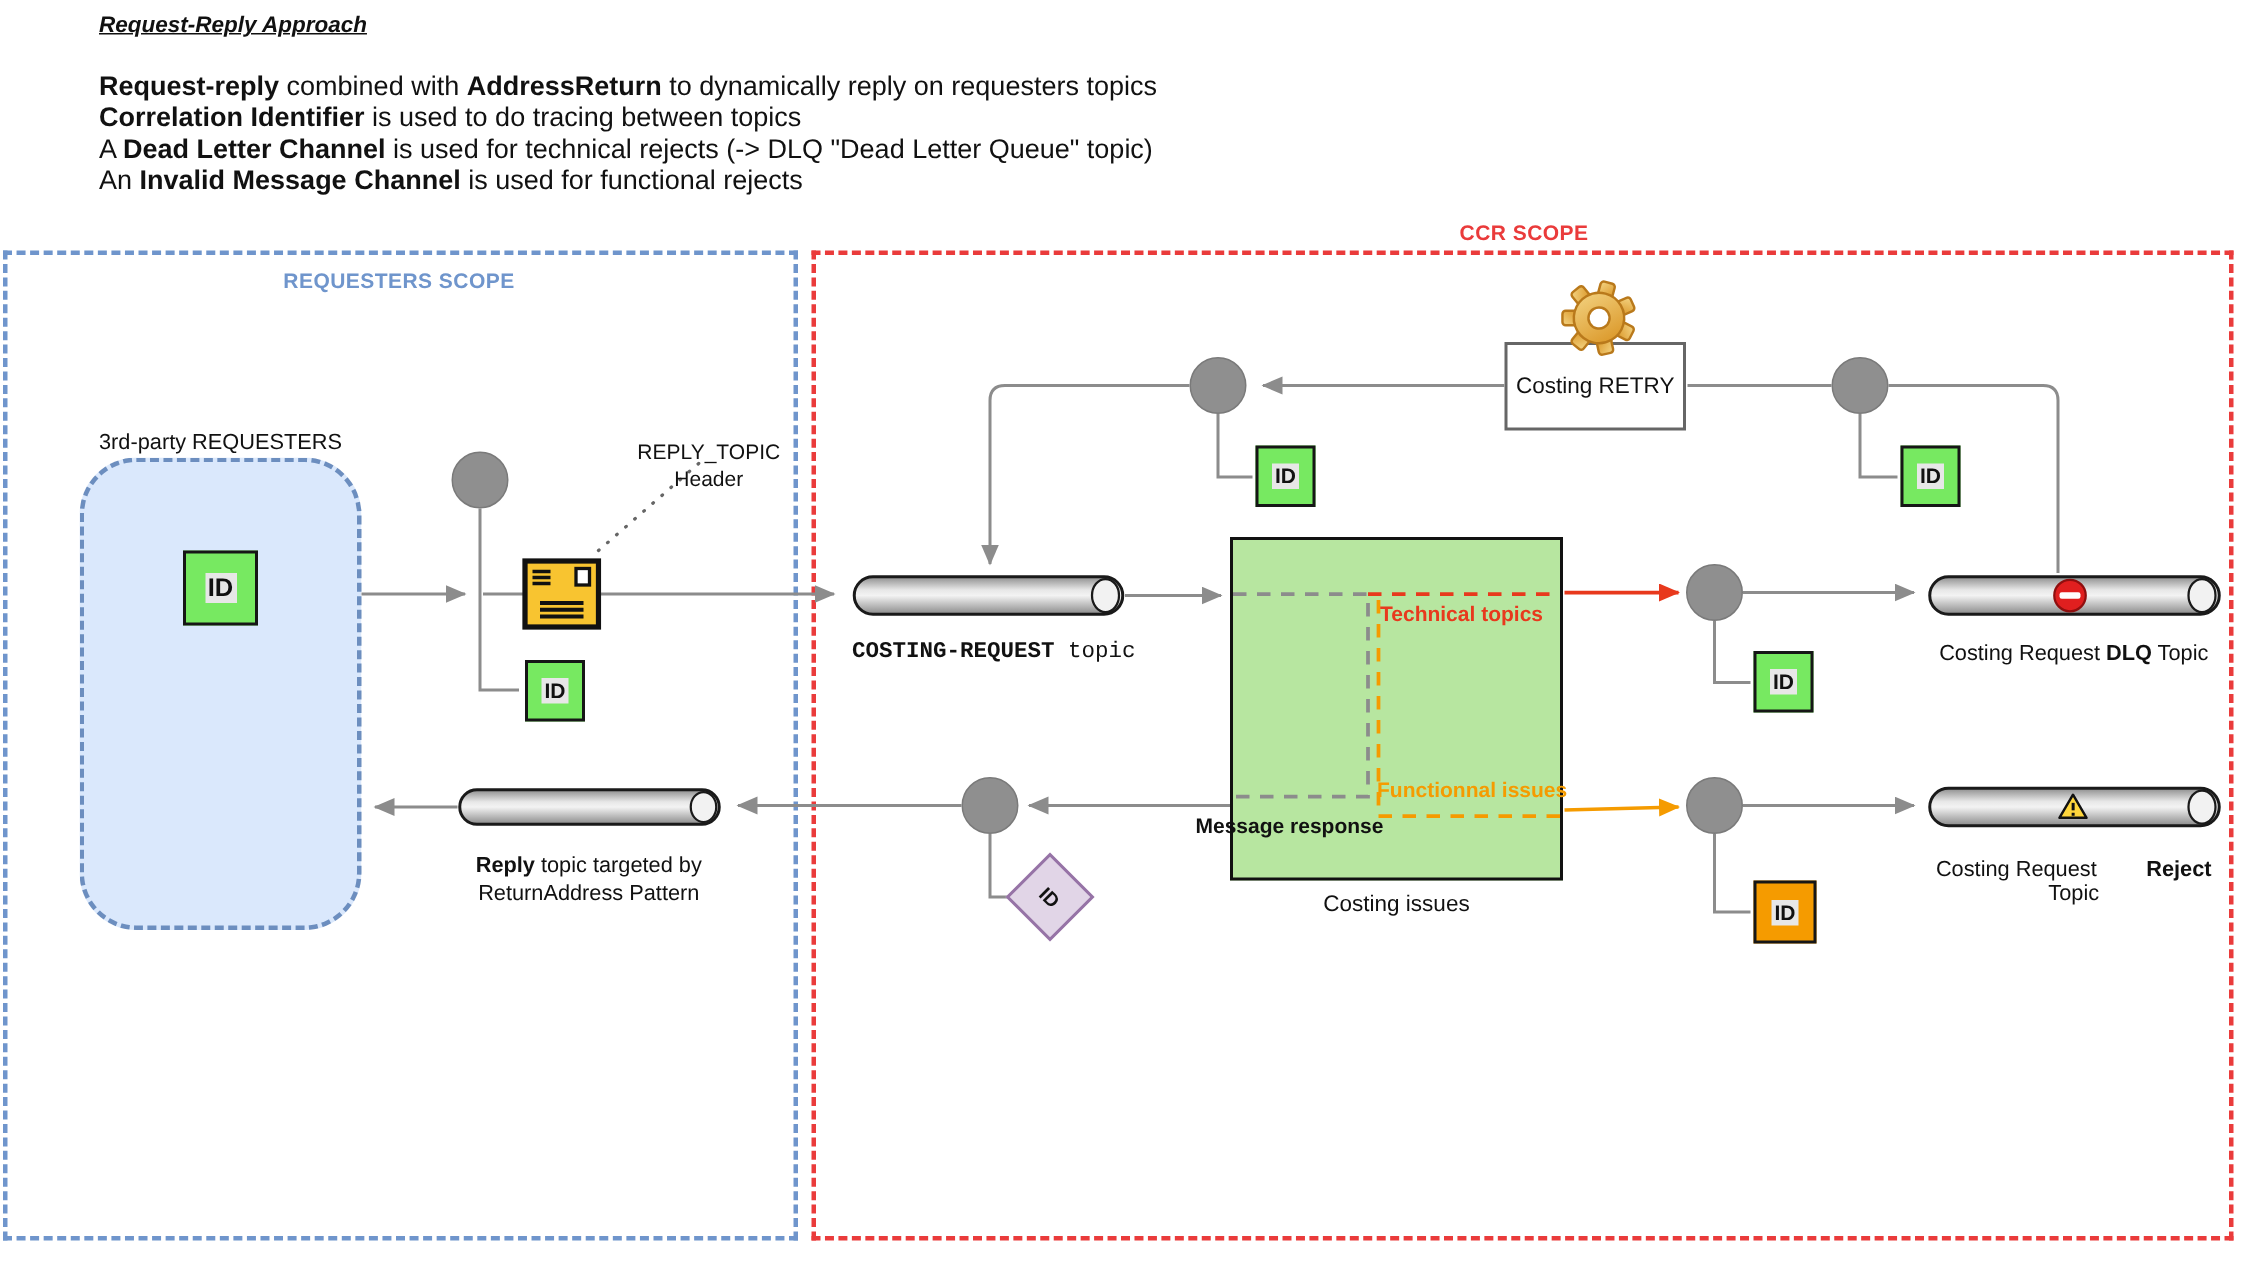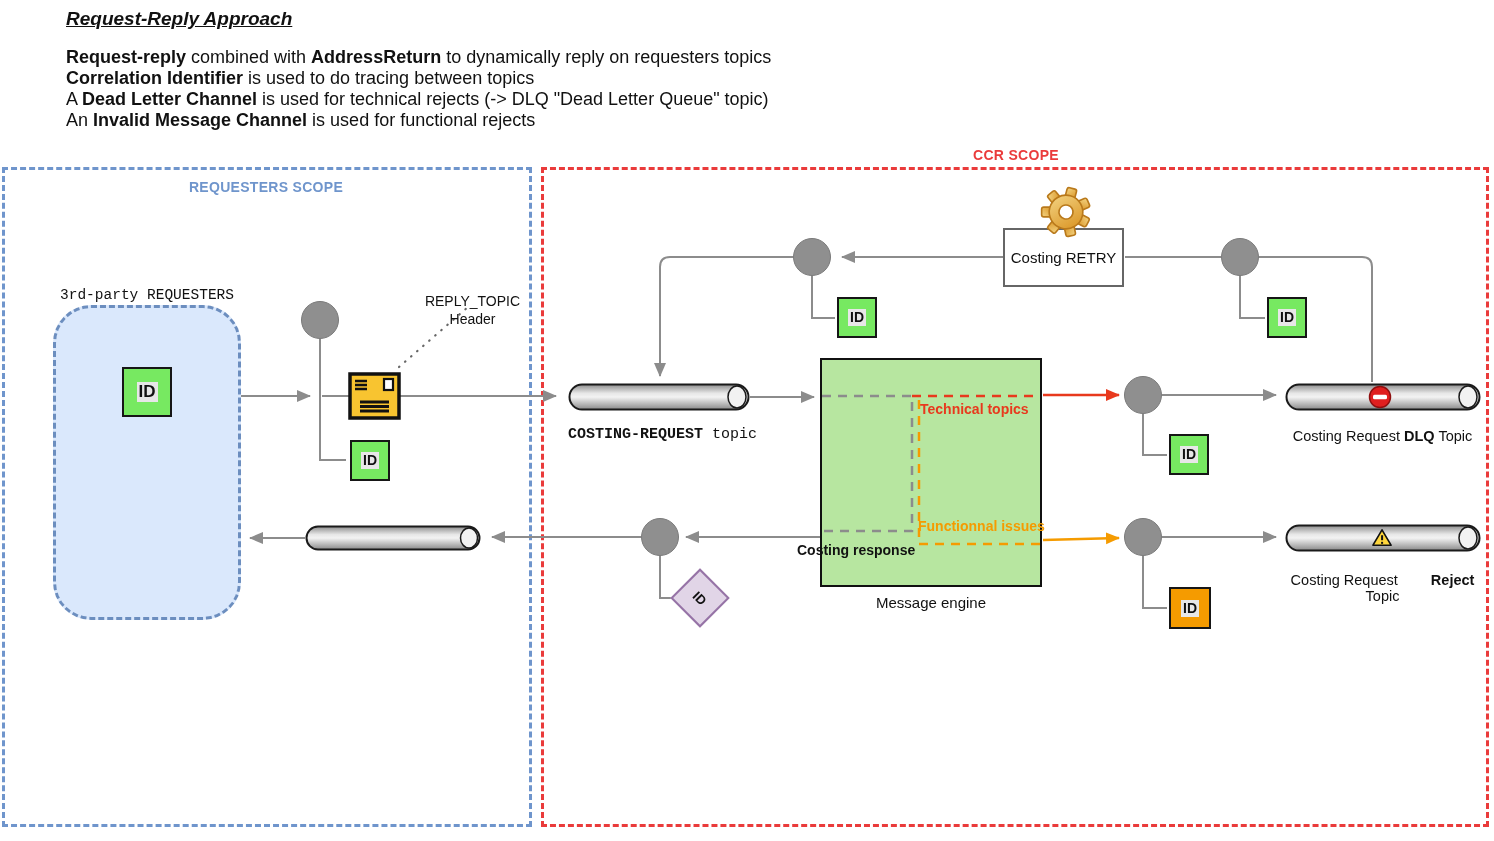--- a/index.html
+++ b/index.html
@@ -1,21 +1,21 @@
 <!DOCTYPE html>
 <html style="--scope_blue: #6f95cc; --scope_red: #ea3b3b; --requesters_fill: #dae8fc; --requesters_border: #6c8ebf; --badge_green: #77e961; --badge_orange: #f59b00; --engine_green: #b7e6a0; --technical_red: #e8391d; --functional_orange: #f59b00; --diamond_fill: #e1d5e7; --diamond_border: #9673a6; --envelope_yellow: #f8c430; --connector_gray: #8c8c8c; --node_gray: #8f8f8f;"><head>
 <meta charset="utf-8">
 <style>
   html,body{margin:0;padding:0;background:#fff;}
   body{font-family:"Liberation Sans", sans-serif;color:#111;}
   #canvas{position:relative;width:1494px;height:841px;background:#fff;overflow:hidden;}
   .abs{position:absolute;box-sizing:border-box;}
 
   
-  .page-title{font-size:19px;font-weight:bold;font-style:italic;text-decoration:underline;}
+  .page-title{font-size:15px;font-weight:bold;font-style:italic;text-decoration:underline;}
   .intro{font-size:18px;line-height:21px;white-space:nowrap;}
 
   
   .scope-box{border:3px dashed;z-index:0;}
   .scope-box.blue{border-color:var(--scope_blue,#6f95cc);}
   .scope-box.red{border-color:var(--scope_red,#ea3b3b);}
   .scope-label{font-size:14px;font-weight:bold;text-align:center;letter-spacing:.3px;}
   .scope-label.blue{color:var(--scope_blue,#6f95cc);margin-top:32px;}
   .scope-label.red{color:var(--scope_red,#ea3b3b);}
 
@@ -67,21 +67,21 @@
 
   <div class="abs page-title" style="left:66px;top:8px;">Request-Reply Approach</div>
   <div class="abs intro" style="left:66px;top:47px;"><span style="font-weight: bold;">Request-reply</span><span> combined with </span><span style="font-weight: bold;">AddressReturn</span><span> to dynamically reply on requesters topics</span><br><span style="font-weight: bold;">Correlation Identifier</span><span> is used to do tracing between topics</span><br><span>A </span><span style="font-weight: bold;">Dead Letter Channel</span><span> is used for technical rejects (-&gt; DLQ "Dead Letter Queue" topic)</span><br><span>An </span><span style="font-weight: bold;">Invalid Message Channel</span><span> is used for functional rejects</span></div>
 
   <div class="abs scope-box blue" style="left:2px;top:167px;width:530px;height:660px;"></div>
   <div class="abs scope-label blue" style="left:166px;top:147px;width:200px;">REQUESTERS SCOPE</div>
   <div class="abs scope-box red" style="left:541px;top:167px;width:948px;height:660px;"></div>
   <div class="abs scope-label red" style="left:916px;top:147px;width:200px;">CCR SCOPE</div>
 
   <div class="abs third-party" style="left:53px;top:305px;width:188px;height:315px;"></div>
-  <div class="abs plain-label" style="left:43px;top:287px;width:208px;font-family:Liberation Mono, monospace;">3rd-party REQUESTERS</div>
+  <div class="abs plain-label" style="left:43px;top:287px;width:208px;">3rd-party REQUESTERS</div>
 
   <div class="abs engine-box" style="left:820px;top:358px;width:222px;height:229px;"></div>
 
   <svg id="connectors" width="1494" height="841" viewBox="0 0 1494 841">
     <defs>
       <marker id="mGray" markerUnits="userSpaceOnUse" markerWidth="16" markerHeight="14" refX="13" refY="6" orient="auto">
           <path class="mh-gray" d="M0,0 L14,6 L0,12 Z"></path>
         </marker>
       <marker id="mRed" markerUnits="userSpaceOnUse" markerWidth="16" markerHeight="14" refX="13" refY="6" orient="auto">
           <path class="mh-red" d="M0,0 L14,6 L0,12 Z"></path>
@@ -177,20 +177,21 @@
       </svg>
   </div>
   <div class="abs mono-label z2" style="left:568px;top:426px;"><span style="font-weight: bold;">COSTING-REQUEST</span><span> topic</span></div>
 
   <div class="abs z2" style="left:305px;top:525px;">
     <svg width="176" height="26" viewBox="0 0 176 26">
         <rect x="1.5" y="1.5" width="173" height="23" rx="11.5" fill="url(#pipeGrad)" stroke="#1a1a1a" stroke-width="2"></rect>
         <ellipse cx="164" cy="13" rx="8.5" ry="10" fill="#f2f2f2" stroke="#1a1a1a" stroke-width="1.5"></ellipse>
       </svg>
   </div>
+  <div class="abs plain-label z2" style="left:295px;top:568px;width:195px;line-height:19px;"><span style="font-weight: bold;">Reply</span><span> topic targeted by</span><br><span>ReturnAddress Pattern</span></div>
 
   <div class="abs z2" style="left:1285px;top:383px;">
     <svg width="196" height="28" viewBox="0 0 196 28">
         <rect x="1.5" y="1.5" width="193" height="25" rx="12.5" fill="url(#pipeGrad)" stroke="#1a1a1a" stroke-width="2"></rect>
         <ellipse cx="183" cy="14" rx="9" ry="11" fill="#f2f2f2" stroke="#1a1a1a" stroke-width="1.5"></ellipse>
       </svg>
   </div>
   <div class="abs z3" style="left:1368px;top:385px;width:24px;height:24px;">
     <svg width="24" height="24" viewBox="0 0 24 24">
         <circle cx="12" cy="12" r="10.5" fill="#e01f1f" stroke="#8f0f0f" stroke-width="1.5"></circle>
@@ -209,22 +210,22 @@
     <svg width="22" height="19" viewBox="0 0 24 21">
         <path d="M12,2 L22,19 H2 Z" fill="#ffd63c" stroke="#111" stroke-width="1.8" stroke-linejoin="round"></path>
         <rect x="11" y="8" width="2.2" height="5.5" fill="#111"></rect>
         <rect x="11" y="15.3" width="2.2" height="2.2" fill="#111"></rect>
       </svg>
   </div>
   <div class="abs plain-label z2" style="left:1280px;top:572px;width:205px;"><span>Costing Request </span><span style="font-weight: bold; padding-left: 29px;">Reject</span><span> Topic</span></div>
 
   <div class="abs engine-label technical" style="left:920px;top:401px;">Technical topics</div>
   <div class="abs engine-label functional" style="left:918px;top:518px;">Functionnal issues</div>
-  <div class="abs engine-label" style="left:797px;top:542px;">Costing response</div>
-  <div class="abs plain-label z2" style="left:820px;top:594px;width:222px;font-size:15px;">Message engine</div>
+  <div class="abs engine-label" style="left:797px;top:542px;">Message response</div>
+  <div class="abs plain-label z2" style="left:820px;top:594px;width:222px;font-size:15px;">Costing issues</div>
 
   <div class="abs retry-box" style="left:1003px;top:228px;width:121px;height:59px;">
       <span>Costing RETRY</span>
     </div>
   <div class="abs z3" style="left:1040px;top:186px;width:52px;height:52px;">
     <svg width="52" height="52" viewBox="0 0 48 48">
       <defs>
           <linearGradient id="gearGrad" x1="0" y1="0" x2="1" y2="1">
             <stop offset="0" stop-color="#f4d585"></stop>
             <stop offset="1" stop-color="#d8911f"></stop>

